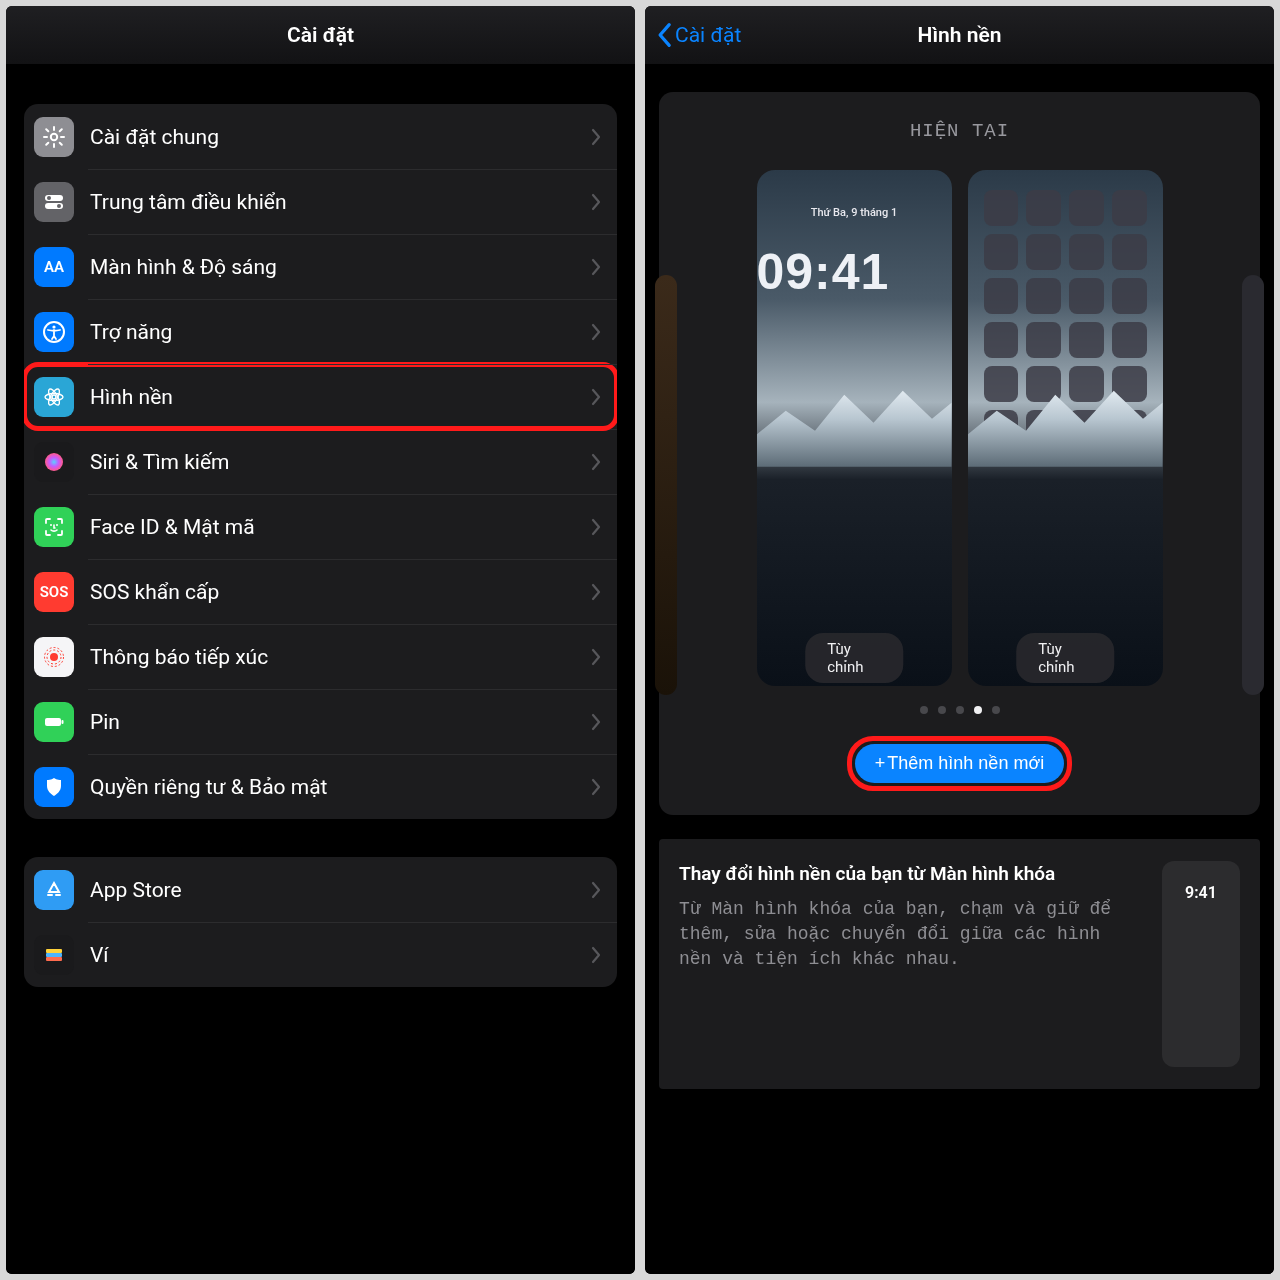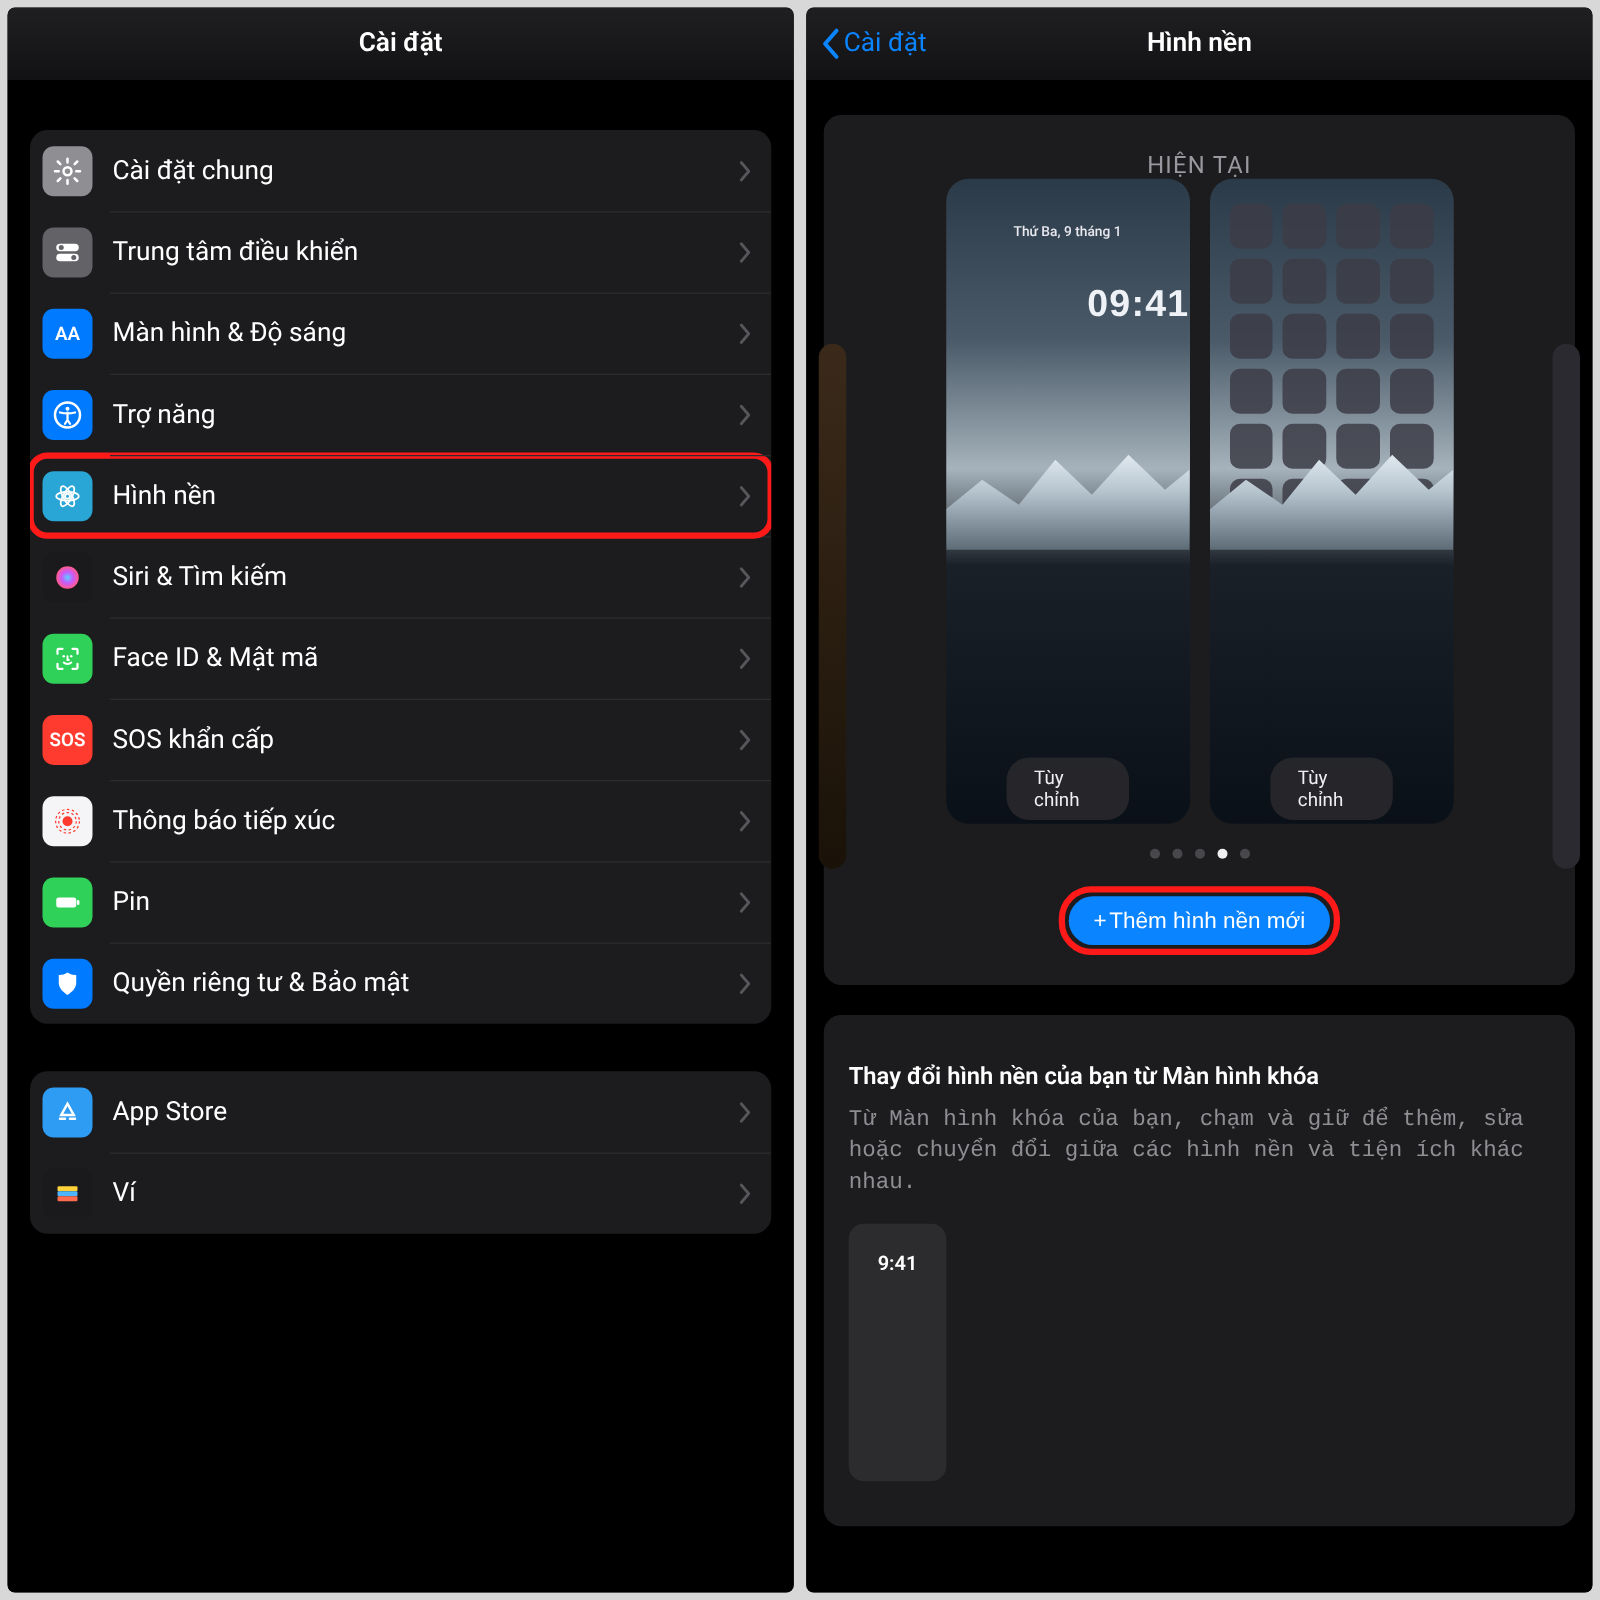--- a/index.html
+++ b/index.html
@@ -131,20 +131,22 @@
     border-radius: 14px;
     margin-top: 28px;
     padding: 28px 16px 24px;
     position: relative;
   }
   .wp-section-title {
     text-align: center;
     color: #98989e;
     font-size: 19px;
     letter-spacing: 1px;
+    margin-bottom: 28px;
+    font-family: Liberation Mono, monospace;
   }
   .previews {
     display: flex;
     justify-content: center;
     gap: 16px;
     position: relative;
   }
   .preview {
     width: 195px;
     height: 516px;
@@ -165,26 +167,26 @@
     clip-path: polygon(0 60%, 15% 30%, 30% 55%, 45% 10%, 60% 45%, 75% 5%, 90% 40%, 100% 20%, 100% 100%, 0 100%);
   }
   .lock-date {
     text-align:center;
     color:#e8e8ee;
     font-size: 11px;
     margin-top: 36px;
     font-weight: 500;
   }
   .lock-time {
-    text-align:right;
+    text-align:left;
     color:#eef1f6;
-    font-size: 30px;
+    font-size: 50px;
     font-weight: 600;
     letter-spacing: 1px;
-    margin-top: 15px;
+    margin-top: 4px;
     font-family: ui-rounded, -apple-system, sans-serif;
   }
   .home-grid {
     position:absolute;
     inset: 20px 16px 80px 16px;
     display:grid;
     grid-template-columns: repeat(4, 1fr);
     grid-auto-rows: 36px;
     gap: 8px;
   }
@@ -233,26 +235,25 @@
     padding: 9px 20px;
     border-radius: 20px;
     border:none;
     display:flex;
     align-items:center;
     gap:2px;
   }
 
   .info-card {
     background:#1c1c1e;
-    border-radius:14px;
+    border-radius:4px;
     margin-top:24px;
-    padding:36px 20px;
+    padding:22px 20px;
     display:flex;
     gap:20px;
-    flex-direction:column;
   }
   .info-text { flex:1; }
   .info-title { color:#fff; font-size:19px; font-weight:600; line-height:1.35; margin-bottom:10px;}
   .info-desc { color:#8e8e93; font-size:18px; line-height:1.4;font-family:Liberation Mono, monospace; }
   .info-thumb {
     width:78px;
     height:206px;
     border-radius:12px;
     background:#2c2c2e;
     display:flex;

